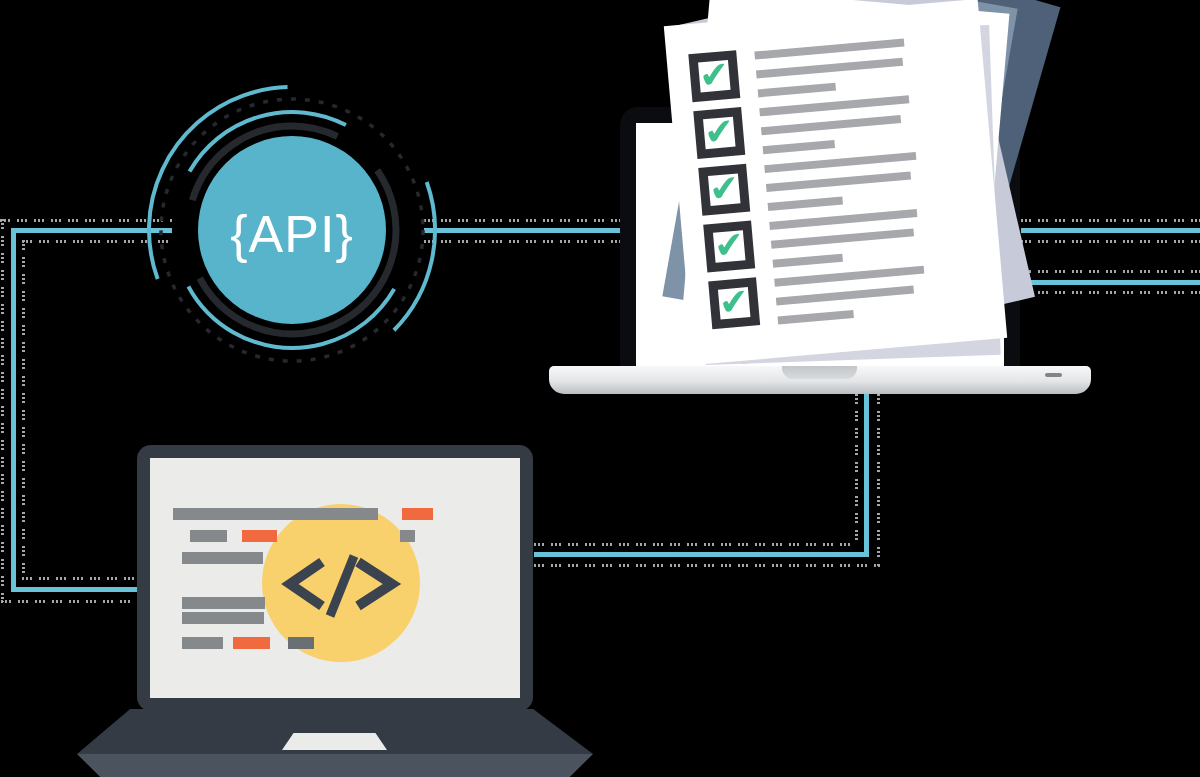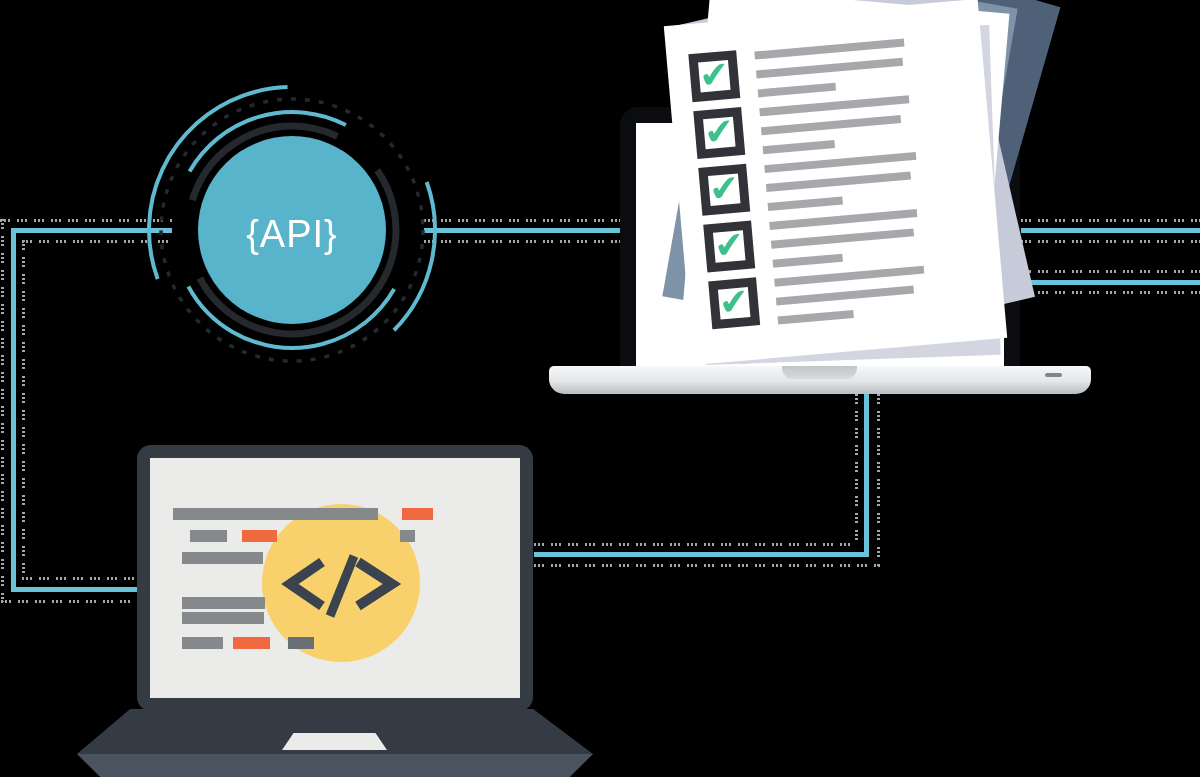--- a/index.html
+++ b/index.html
@@ -13,21 +13,21 @@
     background:repeating-linear-gradient(90deg,var(--dash) 0 2px,transparent 2px 4px,var(--dash) 4px 6px,transparent 6px 8px,var(--dash) 8px 10px,transparent 10px 17px);}
   .vdash{position:absolute;width:3px;z-index:1;
     background:repeating-linear-gradient(180deg,var(--dash) 0 2px,transparent 2px 4px,var(--dash) 4px 6px,transparent 6px 8px,var(--dash) 8px 10px,transparent 10px 17px);}
   .hteal{position:absolute;height:5px;background:var(--teal_line);z-index:1;}
   .vteal{position:absolute;width:5px;background:var(--teal_line);z-index:1;}
   
   .api-arcs{position:absolute;left:132px;top:70px;z-index:2;}
   .api-disc{
     position:absolute;left:198px;top:136px;width:188px;height:188px;border-radius:50%;
     background:var(--api_circle_fill);display:flex;align-items:center;justify-content:center;z-index:2;}
-  .api-label{color:var(--api_text);font-size:38px;letter-spacing:1px;font-weight:400;margin-top:8px;}
+  .api-label{color:var(--api_text);font-size:52px;letter-spacing:1px;font-weight:400;margin-top:8px;}
   
   .top-bezel{position:absolute;left:620px;top:107px;width:400px;height:259px;
     background:var(--top_bezel);border-radius:18px 18px 0 0;z-index:2;}
   .top-screen{position:absolute;left:636px;top:123px;width:368px;height:243px;background:var(--top_screen);z-index:2;}
   .top-base{position:absolute;left:549px;top:366px;width:542px;height:28px;z-index:4;
     background:linear-gradient(180deg,var(--base_silver_light) 0%, #e3e5e7 55%, var(--base_silver_dark) 100%);
     border-radius:5px 5px 15px 15px;}
   .base-notch{position:absolute;left:233px;top:0;width:75px;height:13px;border-radius:0 0 11px 11px;
     background:linear-gradient(180deg,#c2c6c9,var(--base_notch));}
   .base-vent{position:absolute;left:496px;top:7px;width:17px;height:4px;border-radius:2px;background:#7f858a;}

